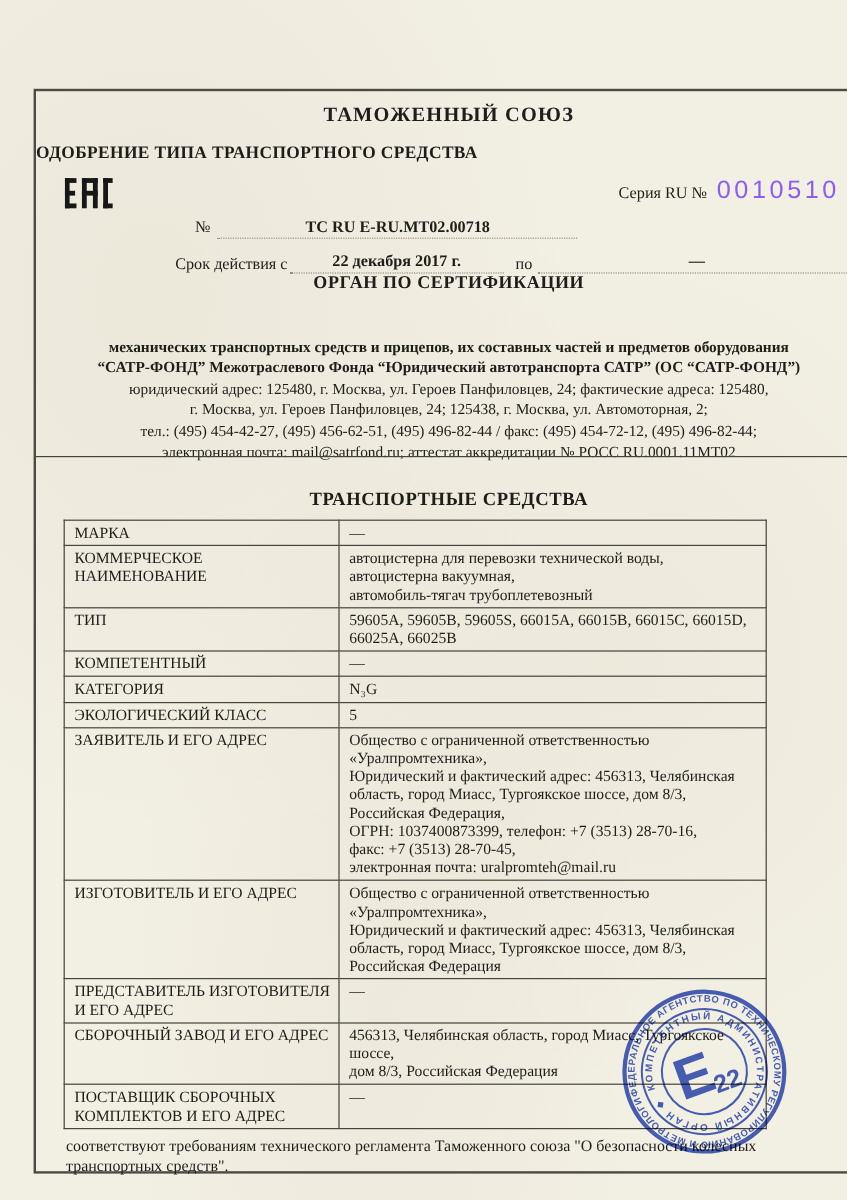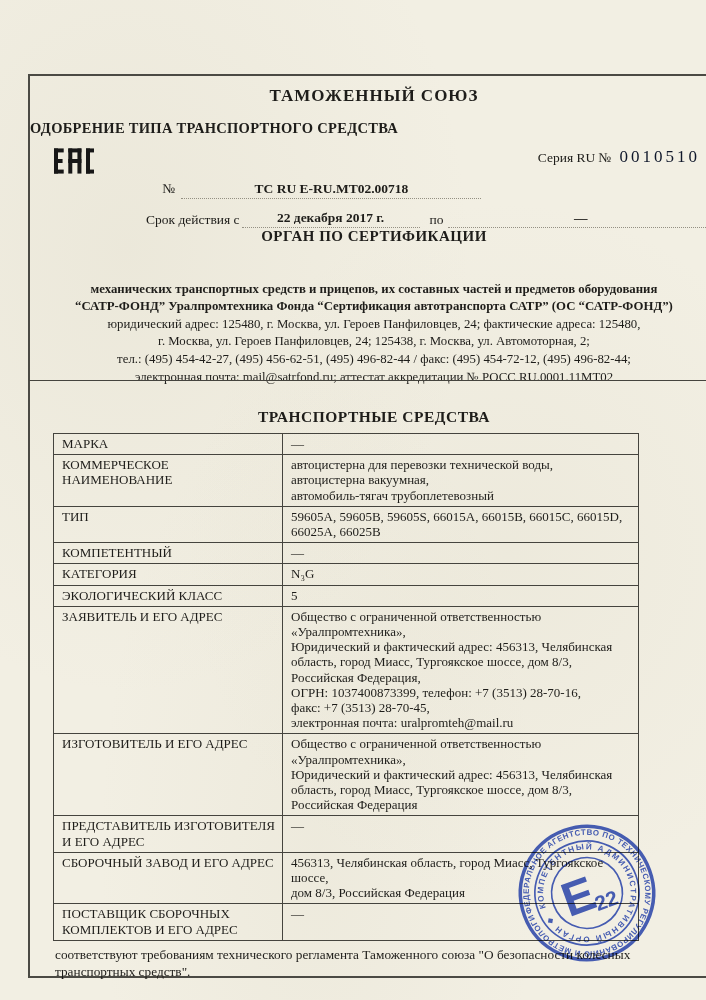--- a/index.html
+++ b/index.html
@@ -16,21 +16,21 @@
   .frame{
     position:absolute;left:28px;top:74px;width:692px;height:904px;
     border:2px solid #4b4a44;box-sizing:border-box;padding-left:12px;
   }
   .t1{position:absolute;top:10px;left:0;width:100%;text-align:center;
       font-size:17px;font-weight:bold;letter-spacing:1px;}
   .t2{position:absolute;top:44px;left:0;width:100%;text-align:left;
       font-size:14.5px;font-weight:bold;letter-spacing:.3px;}
   .eac{position:absolute;left:24px;top:64px;}
   .series{position:absolute;top:71px;right:18px;font-size:13.5px;}
-  .series .no{color:#0f172a;font-size:17px;letter-spacing:3px;margin-left:8px;font-family:Liberation Serif, serif;}
+  .series .no{color:#8b5cf6;font-size:21px;letter-spacing:3px;margin-left:8px;font-family:Liberation Sans, sans-serif;}
   .num-line{position:absolute;top:105px;left:0;width:100%;display:flex;justify-content:center;font-size:13.5px;}
   .num-line .sym{margin-right:6px;transform:translateX(-52px);}
   .num-line .uval{display:inline-block;width:300px;text-align:center;font-weight:bold;
       border-bottom:1px dotted #949083;transform:translateX(-52px);padding-bottom:1px;}
   .validity{position:absolute;top:134px;left:116px;right:4px;display:flex;align-items:flex-end;font-size:13.5px;}
   .validity .blank{border-bottom:1px dotted #949083;text-align:center;font-weight:bold;padding-bottom:1px;}
   .validity .b1{width:178px;margin-left:2px;}
   .validity .po{margin:0 4px 0 10px;}
   .validity .b2{flex:1;}
   .org-h{position:absolute;top:152px;left:0;width:100%;text-align:center;
@@ -96,21 +96,21 @@
     <span>Срок действия с</span>
     <span class="blank b1">22 декабря 2017 г.</span>
     <span class="po">по</span>
     <span class="blank b2">—</span>
   </div>
 
   <div class="org-h">ОРГАН ПО СЕРТИФИКАЦИИ</div>
 
   <div class="org-p">
     <span class="b">механических транспортных средств и прицепов, их составных частей и предметов оборудования</span>
-    <span class="b">“САТР-ФОНД” Уралпромтехника Фонда “Сертификация автотранспорта САТР” (ОС “САТР-ФОНД”)</span>
+    <span class="b">“САТР-ФОНД” Межотраслевого Фонда “Юридический автотранспорта САТР” (ОС “САТР-ФОНД”)</span>
     <span>юридический адрес: 125480, г. Москва, ул. Героев Панфиловцев, 24; фактические адреса: 125480,
 г. Москва, ул. Героев Панфиловцев, 24; 125438, г. Москва, ул. Автомоторная, 2;
 тел.: (495) 454-42-27, (495) 456-62-51, (495) 496-82-44 / факс: (495) 454-72-12, (495) 496-82-44;
 электронная почта: mail@satrfond.ru; аттестат аккредитации № РОСС RU.0001.11МТ02</span>
   </div>
 
   <div class="divider"></div>
 
   <div class="veh-h">ТРАНСПОРТНЫЕ СРЕДСТВА</div>
 

